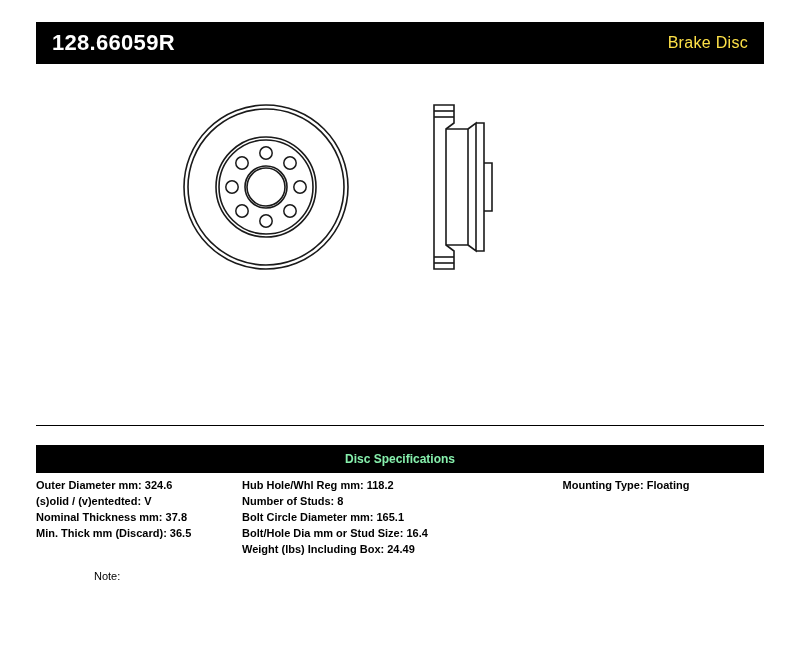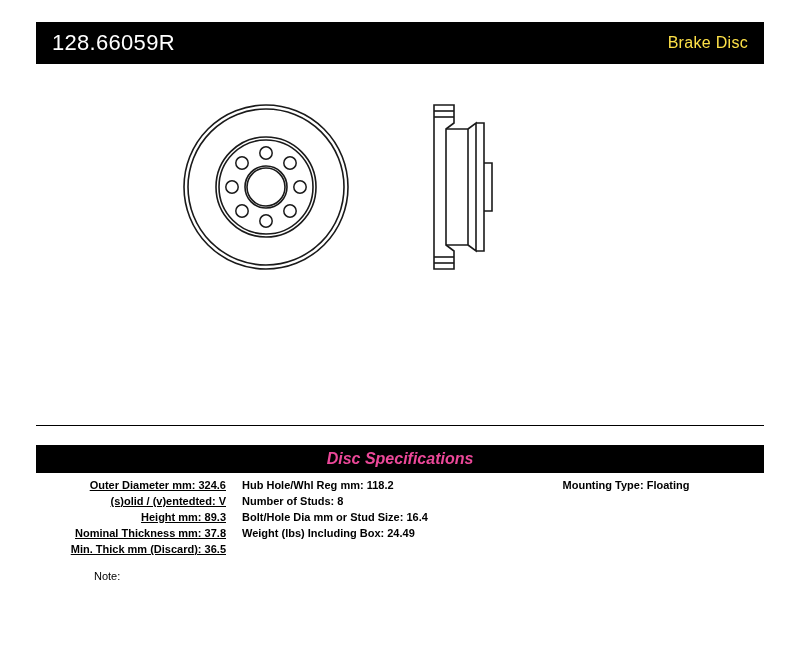--- a/index.html
+++ b/index.html
@@ -26,21 +26,21 @@
     background: #000000;
     display: flex;
     align-items: center;
     justify-content: space-between;
     box-sizing: border-box;
     padding: 0 16px;
   }
   .part-number {
     color: #ffffff;
     font-size: 22px;
-    font-weight: normal;
+    font-weight: bold;
     letter-spacing: 0.3px;
     line-height: 1;
   }
   .product-type {
     color: #fde047;
     font-size: 16px;
     font-weight: normal;
     letter-spacing: 0.3px;
     line-height: 1;
   }
@@ -75,44 +75,41 @@
     left: 36px;
     top: 445px;
     width: 728px;
     height: 28px;
     background: #000000;
     display: flex;
     align-items: center;
     justify-content: center;
   }
   .specs-title {
-    color: #ec4899;
-    font-size: 16px;
+    color: #86efac;
+    font-size: 12px;
     font-weight: bold;
     line-height: 1;
-    font-style: italic;
   }
 
   
   .specs-columns {
     position: absolute;
     left: 36px;
     top: 477px;
     width: 728px;
     display: flex;
     font-size: 11px;
     font-weight: bold;
   }
   .spec-col {
     box-sizing: border-box;
   }
   .col-left {
     width: 190px;
-    text-align: right;
-    text-decoration: underline;
   }
   .col-mid {
     width: 290px;
     text-align: left;
     padding-left: 16px;
   }
   .col-right {
     width: 248px;
     text-align: center;
     padding-right: 28px;
@@ -183,27 +180,27 @@
 <div class="divider"></div>
 
 <div class="specs-bar">
   <span class="specs-title">Disc Specifications</span>
 </div>
 
 <div class="specs-columns">
   <div class="spec-col col-left">
     <div class="spec-line">Outer Diameter mm: 324.6</div>
     <div class="spec-line">(s)olid / (v)entedted: V</div>
-    <div class="spec-line">Height mm: 89.3</div>
     <div class="spec-line">Nominal Thickness mm: 37.8</div>
     <div class="spec-line">Min. Thick mm (Discard): 36.5</div>
   </div>
   <div class="spec-col col-mid">
     <div class="spec-line">Hub Hole/Whl Reg mm: 118.2</div>
     <div class="spec-line">Number of Studs: 8</div>
+    <div class="spec-line">Bolt Circle Diameter mm: 165.1</div>
     <div class="spec-line">Bolt/Hole Dia mm or Stud Size: 16.4</div>
     <div class="spec-line">Weight (lbs) Including Box: 24.49</div>
   </div>
   <div class="spec-col col-right">
     <div class="spec-line">Mounting Type: Floating</div>
   </div>
 </div>
 
 <div class="note">Note:</div>
 

